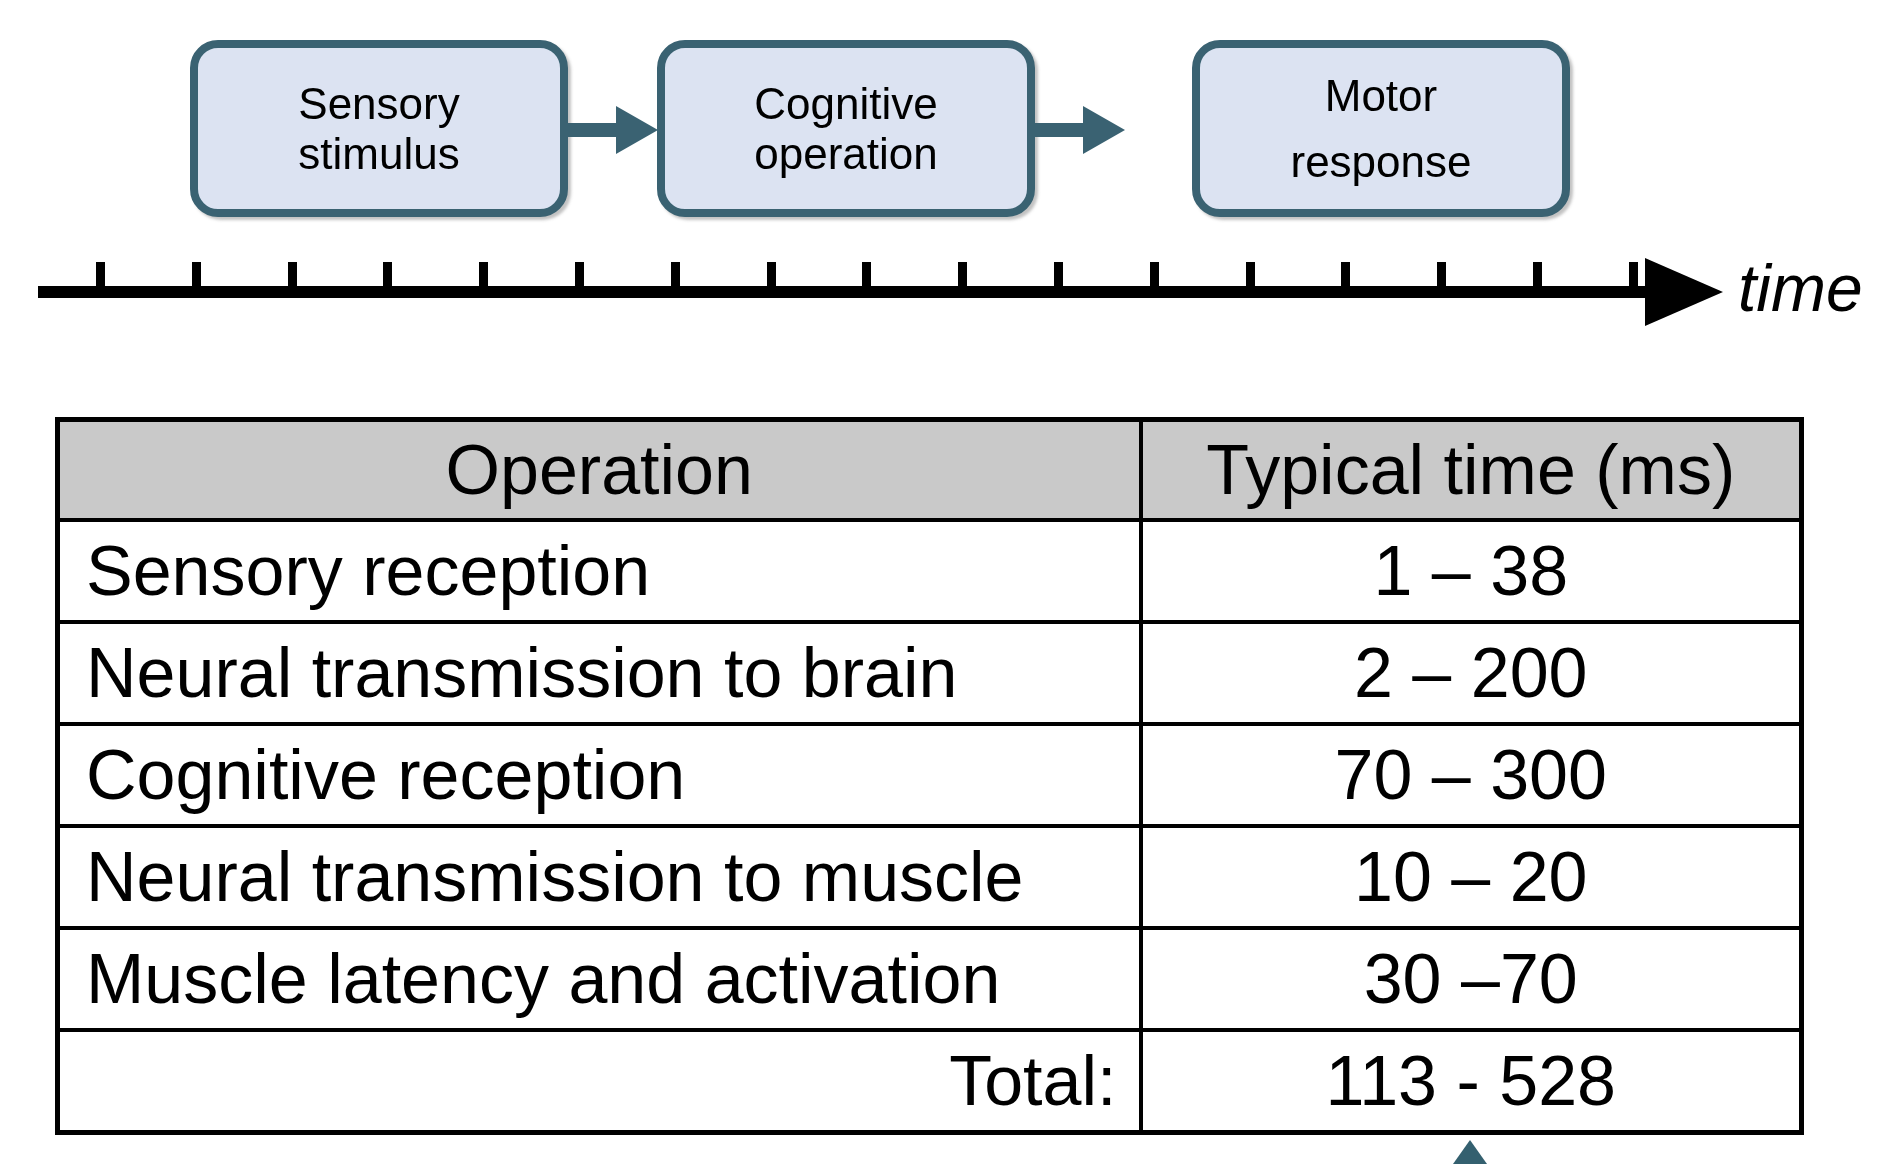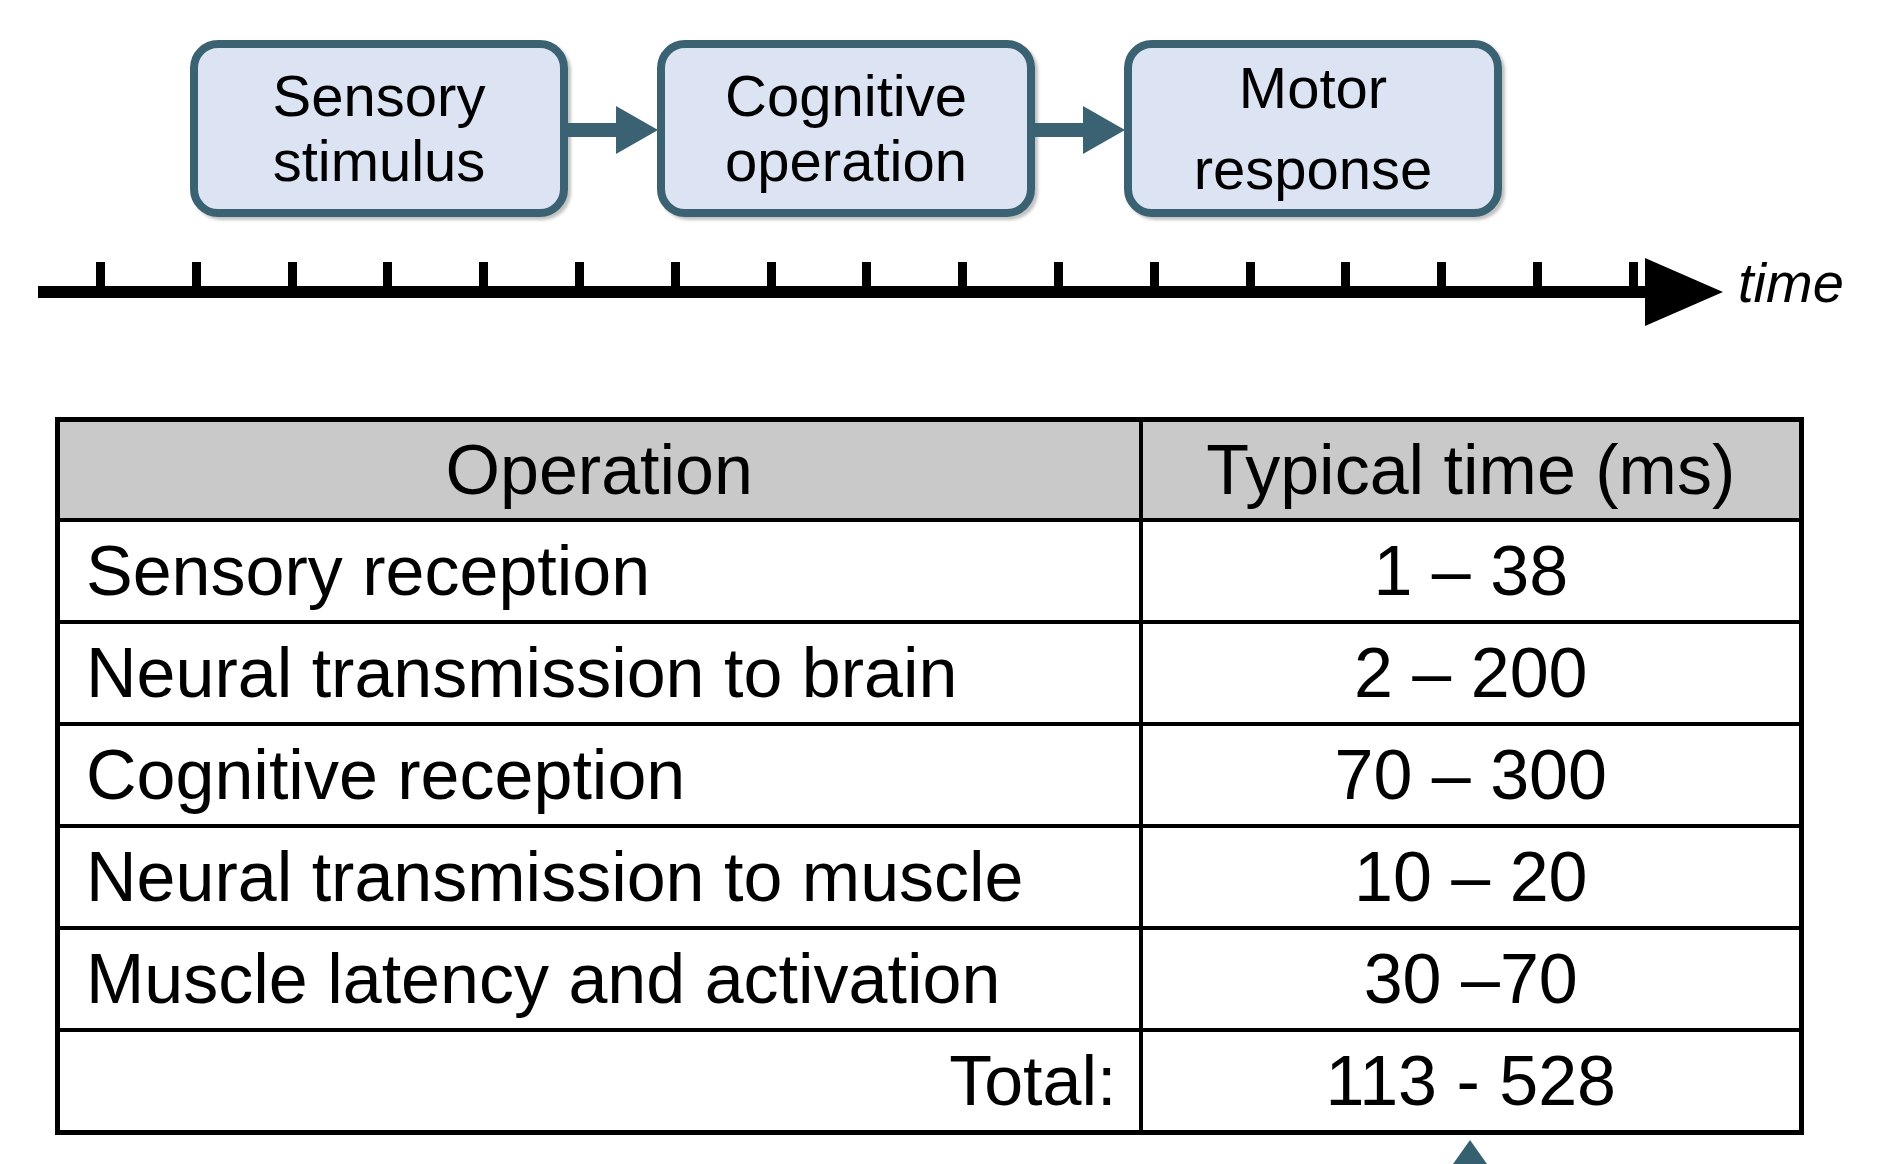--- a/index.html
+++ b/index.html
@@ -7,26 +7,26 @@
     width:1878px;height:1164px;overflow:hidden;position:relative;
     font-family:"Liberation Sans", sans-serif;color:#000;
   }
   #stage{position:absolute;inset:0;}
 
   
   .flow-box{
     position:absolute;top:40px;width:378px;height:177px;box-sizing:border-box;
     background:#dce3f2;border:8px solid #3a6272;border-radius:28px;
     display:flex;flex-direction:column;align-items:center;justify-content:center;
-    text-align:center;font-size:58px;line-height:1.12;
+    text-align:center;font-size:44px;line-height:1.12;
     box-shadow:3px 3px 3px rgba(120,120,120,.45);
   }
   #flow-box-1{left:190px;}
   #flow-box-2{left:657px;}
-  #flow-box-3{left:1124px;gap:16px;}
+  #flow-box-3{left:1192px;gap:16px;}
 
   
   .connector{position:absolute;top:102px;width:92px;height:56px;}
   #connector-1{left:566px;}
   #connector-2{left:1033px;}
   .connector .shaft{
     position:absolute;left:0;top:21px;width:58px;height:14px;background:#3a6272;
   }
   .connector .head{
     position:absolute;left:50px;top:4px;width:0;height:0;
@@ -34,21 +34,21 @@
   }
 
   
   #timeline-line{position:absolute;left:38px;top:286px;width:1612px;height:12px;background:#000;}
   .tick{position:absolute;top:262px;width:9px;height:26px;background:#000;}
   #timeline-head{
     position:absolute;left:1645px;top:258px;width:0;height:0;
     border-left:78px solid #000;border-top:34px solid transparent;border-bottom:34px solid transparent;
   }
   #time-label{
-    position:absolute;left:1738px;top:250px;font-size:56px;font-style:italic;
+    position:absolute;left:1738px;top:250px;font-size:66px;font-style:italic;
   }
 
   
   #timing-table{
     position:absolute;left:55px;top:417px;width:1744px;
     border-collapse:collapse;table-layout:fixed;
     border:5px solid #000;
   }
   #timing-table th,#timing-table td{
     border:4px solid #000;font-weight:normal;vertical-align:middle;

